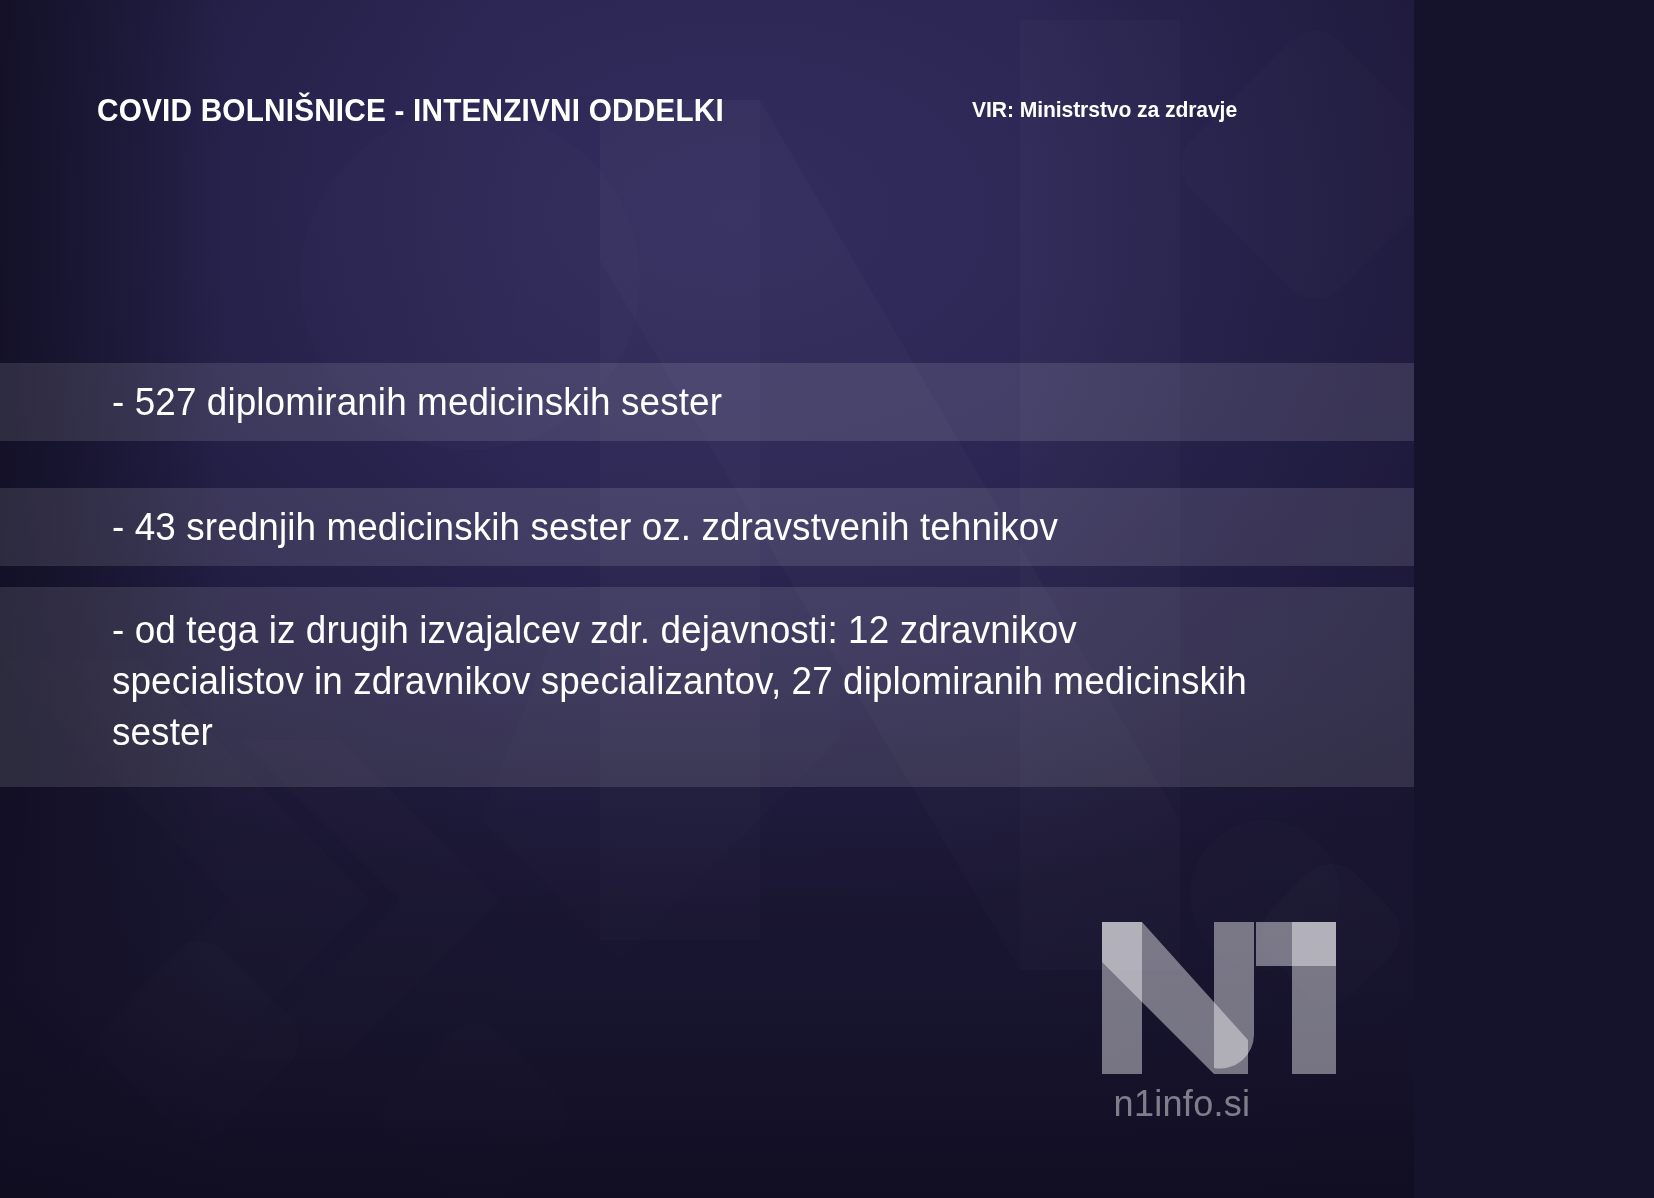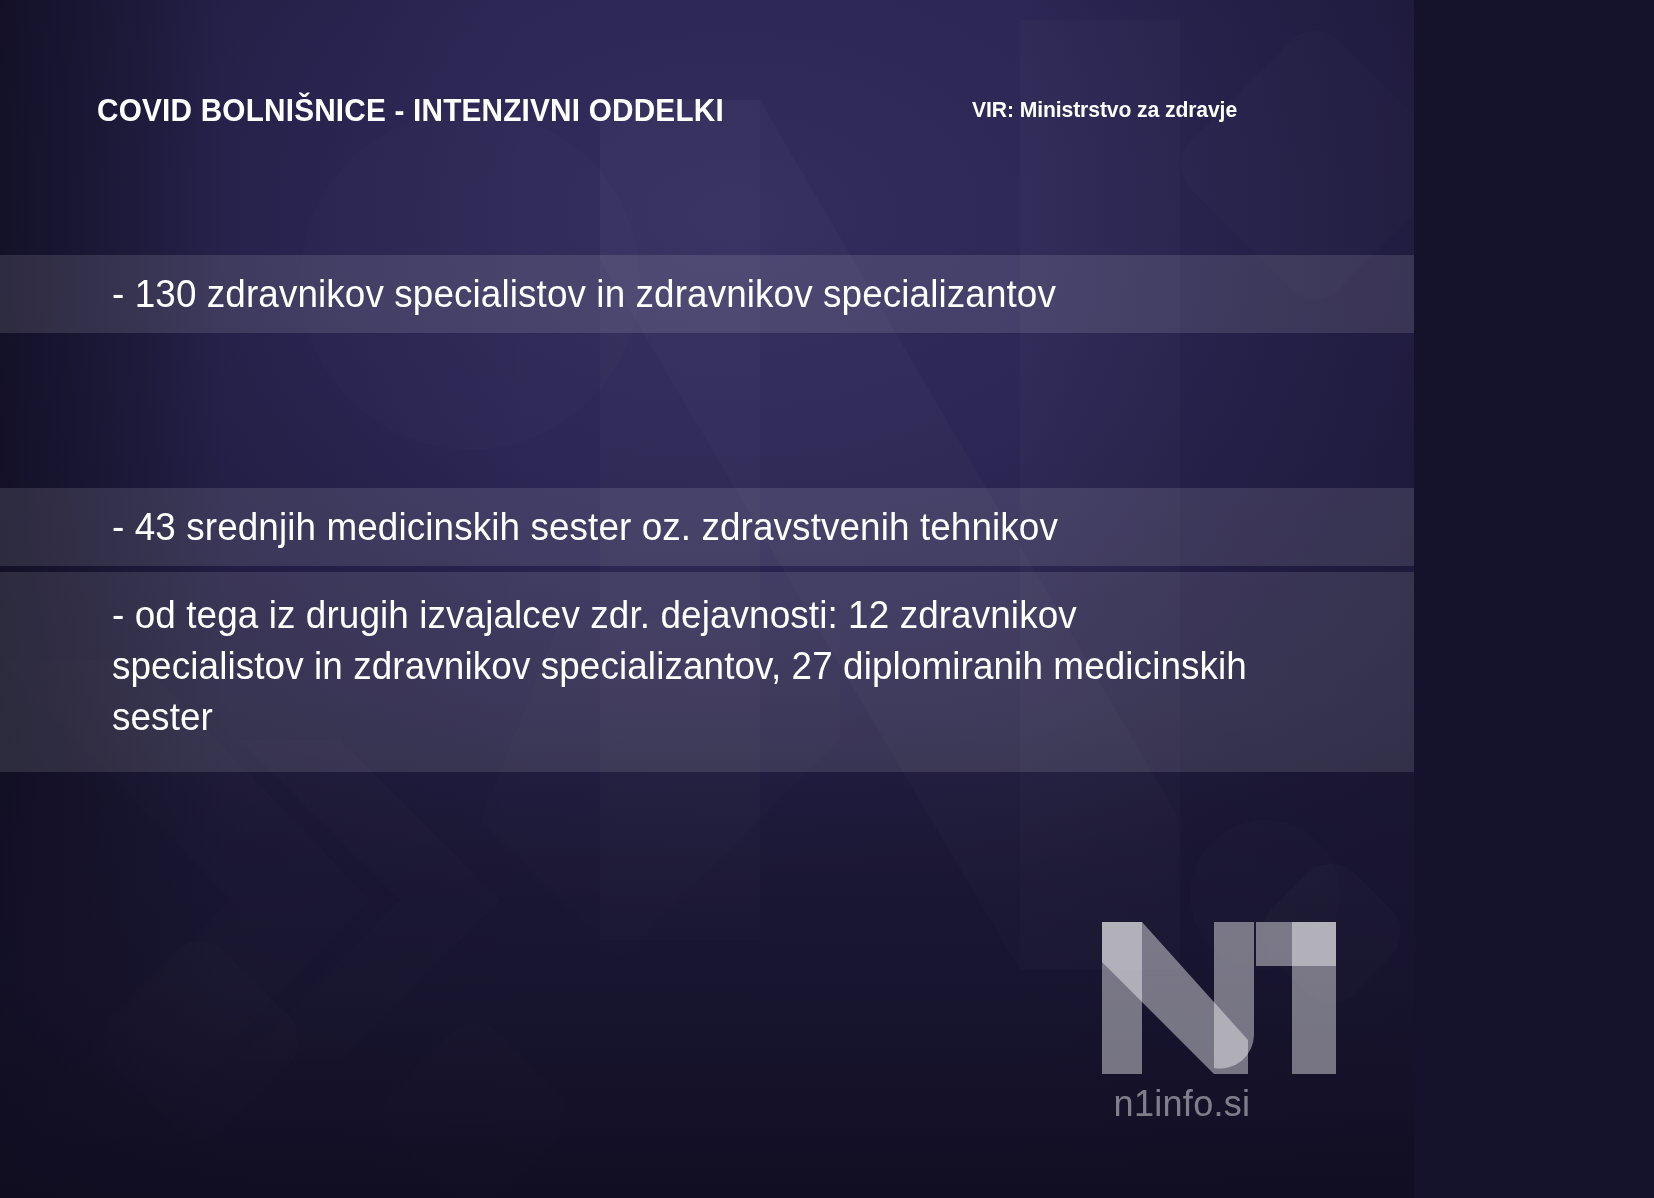--- a/index.html
+++ b/index.html
@@ -129,21 +129,21 @@
     font-size: 38px;
     font-weight: 400;
     line-height: 1.34;
     letter-spacing: 0.1px;
     transform: scaleX(0.97);
     transform-origin: left center;
   }
   .row-1 { top: 255px;  height: 78px; }
   .row-2 { top: 363px;  height: 78px; }
   .row-3 { top: 480px;  height: 78px; margin-top: 8px; }
-  .row-4 { top: 572px;  height: 200px; align-items: flex-start; padding-top: 18px; }
+  .row-4 { top: 587px;  height: 200px; align-items: flex-start; padding-top: 18px; }
 
   
   .logo-wrap {
     position: absolute;
     right: 72px;
     bottom: 72px;
     width: 320px;
     text-align: center;
   }
   .logo-mark {
@@ -199,22 +199,22 @@
   <div class="deco deco-rounded-sq sq-e"></div>
 
   <div class="bg-vignette"></div>
 
   <div class="header">
     <div class="title">COVID BOLNIŠNICE - INTENZIVNI ODDELKI</div>
     <div class="source">VIR: Ministrstvo za zdravje</div>
   </div>
 
   <div class="rows">
-    <div class="row row-1">
-      <div class="row-text">- 130 zdravnikov specialistov in zdravnikov specializantov</div>
+    <div class="row row-2">
+      <div class="row-text">- 527 diplomiranih medicinskih sester</div>
     </div>
     <div class="row row-3">
       <div class="row-text">- 43 srednjih medicinskih sester oz. zdravstvenih tehnikov</div>
     </div>
     <div class="row row-4">
       <div class="row-text">- od tega iz drugih izvajalcev zdr. dejavnosti: 12 zdravnikov specialistov in zdravnikov specializantov, 27 diplomiranih medicinskih sester</div>
     </div>
   </div>
 
   <div class="logo-wrap">

